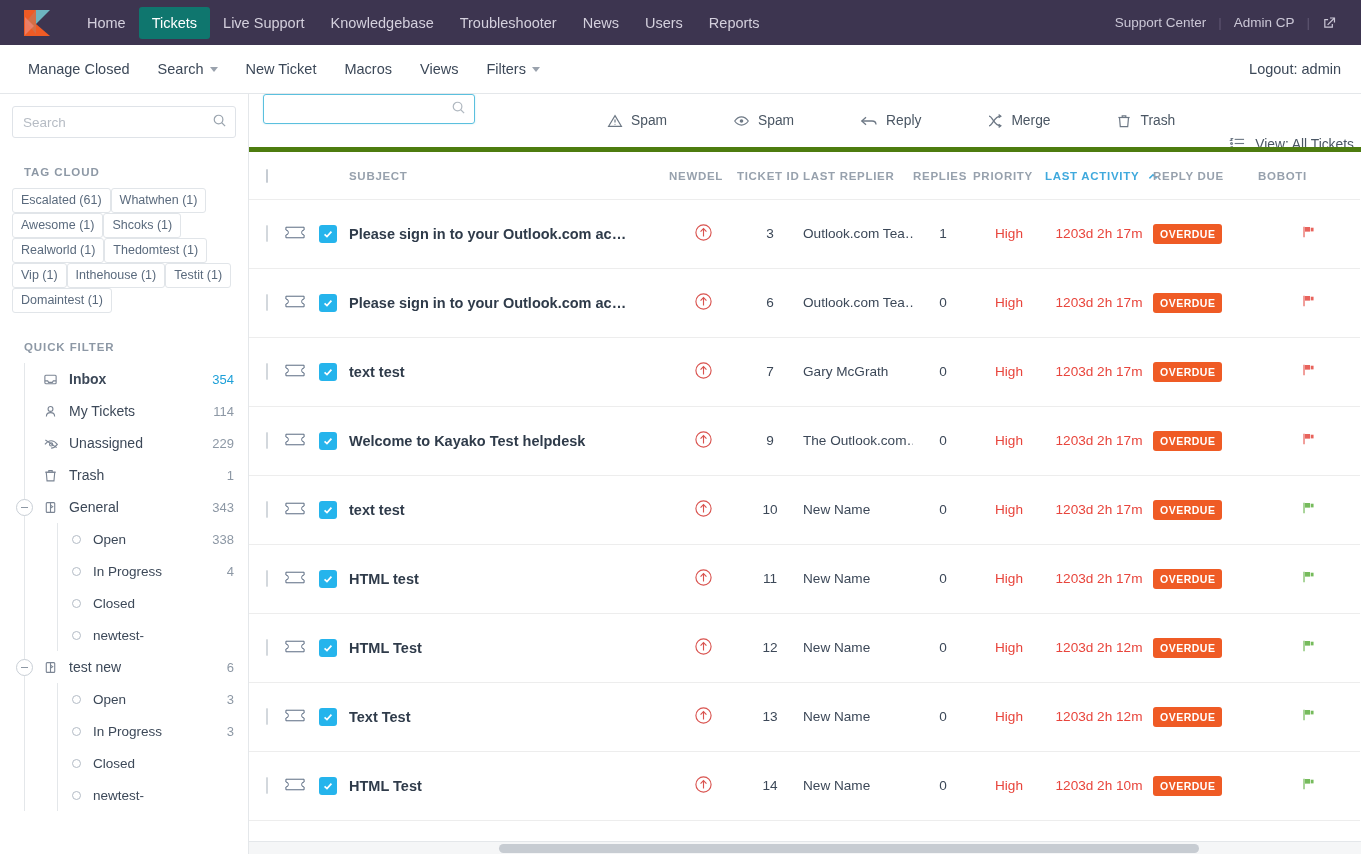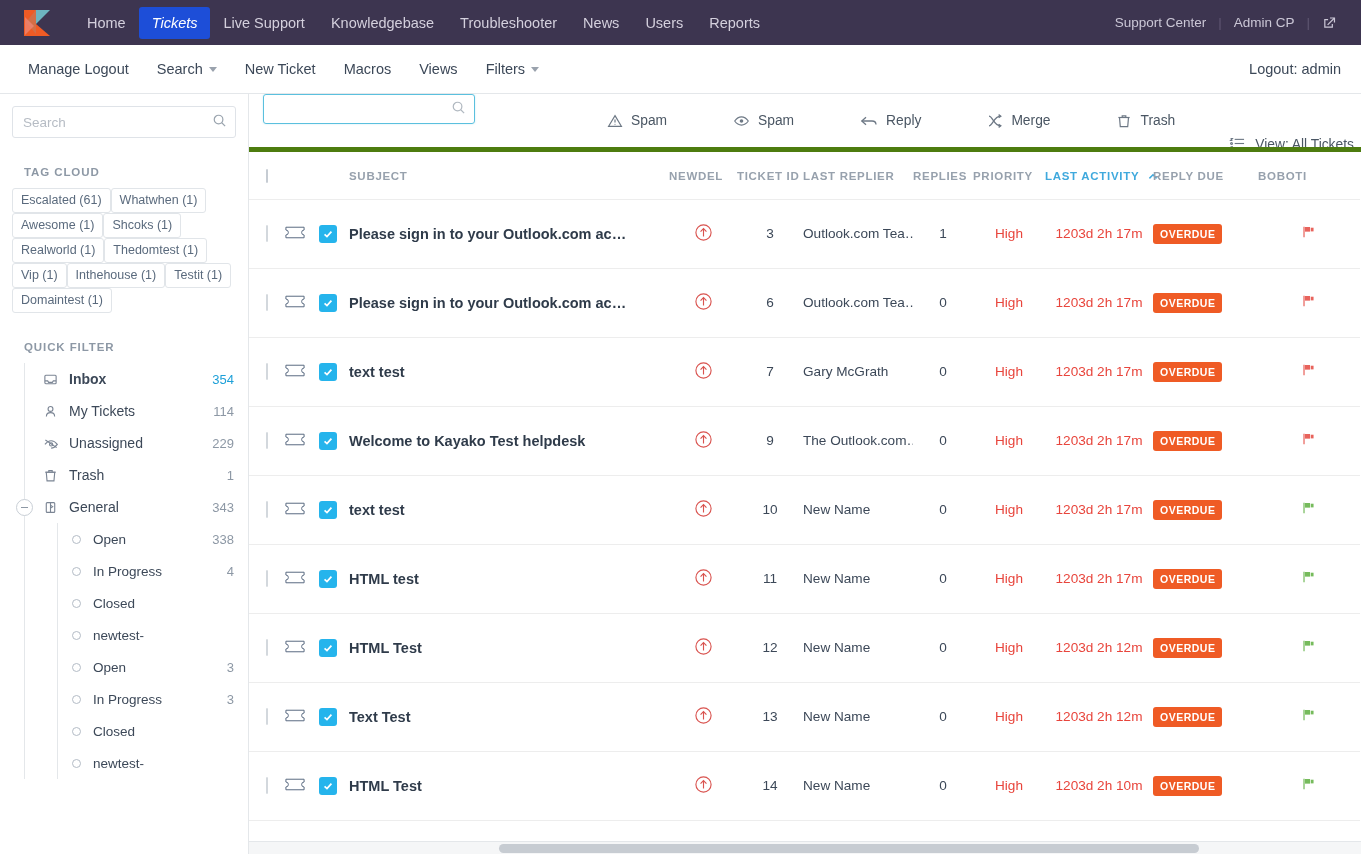--- a/index.html
+++ b/index.html
@@ -30,23 +30,22 @@
   .topnav a {
     color: #d4d0dd;
     font-size: 14.5px;
     text-decoration: none;
     padding: 6px 13px;
     border-radius: 3px;
     line-height: 20px;
     white-space: nowrap;
   }
   .topnav a.active {
-    background: #1d4ed8;
+    background: #0f766e;
     color: #ffffff;
-    font-style: italic;
   }
   .topright {
     margin-left: auto;
     display: flex;
     align-items: center;
     gap: 0px;
     color: #b9b4c6;
     font-size: 13.5px;
     text-align: center;
   }
@@ -314,21 +313,21 @@
         <path d="M6 10.5 L13 3.5"></path>
           <path d="M8.5 3.2 H13.3 V8"></path>
         <path d="M11 9.5 V13 H3 V5 H6.5"></path>
       </svg>
     </span>
   </div>
 </div>
 
 <div class="subbar">
   <div class="item">
-      <span>Manage Logout</span>
+      <span>Manage Closed</span>
     </div>
   <div class="item">
       <span>Search</span>
       <i class="caret"></i>
     </div>
   <div class="item">
       <span>New Ticket</span>
     </div>
   <div class="item">
       <span>Macros</span>
@@ -452,20 +451,34 @@
             <span class="lbl">Closed</span>
             <span class="cnt"></span>
           </div>
           <div class="sub-item">
             <span class="dot"></span>
             <span class="lbl">newtest-</span>
             <span class="cnt"></span>
           </div>
         </div>
 
+        <div class="qf-item">
+          <span class="collapse-btn">
+              <span></span>
+            </span>
+          <span class="ic">
+            <svg width="15" height="15" viewBox="0 0 16 16" fill="none" stroke="#7b8594" stroke-width="1.2">
+              <rect x="3.5" y="2.8" width="9" height="10.4" rx="1"></rect>
+                <path d="M8 2.8v10.4"></path>
+                <path d="M8 5.5l2.3 1.6L8 8.7"></path>
+            </svg>
+          </span>
+          <span class="lbl">test new</span>
+          <span class="cnt">6</span>
+        </div>
         <div class="sub-list">
           <div class="sub-item">
             <span class="dot"></span>
             <span class="lbl">Open</span>
             <span class="cnt">3</span>
           </div>
           <div class="sub-item">
             <span class="dot"></span>
             <span class="lbl">In Progress</span>
             <span class="cnt">3</span>

